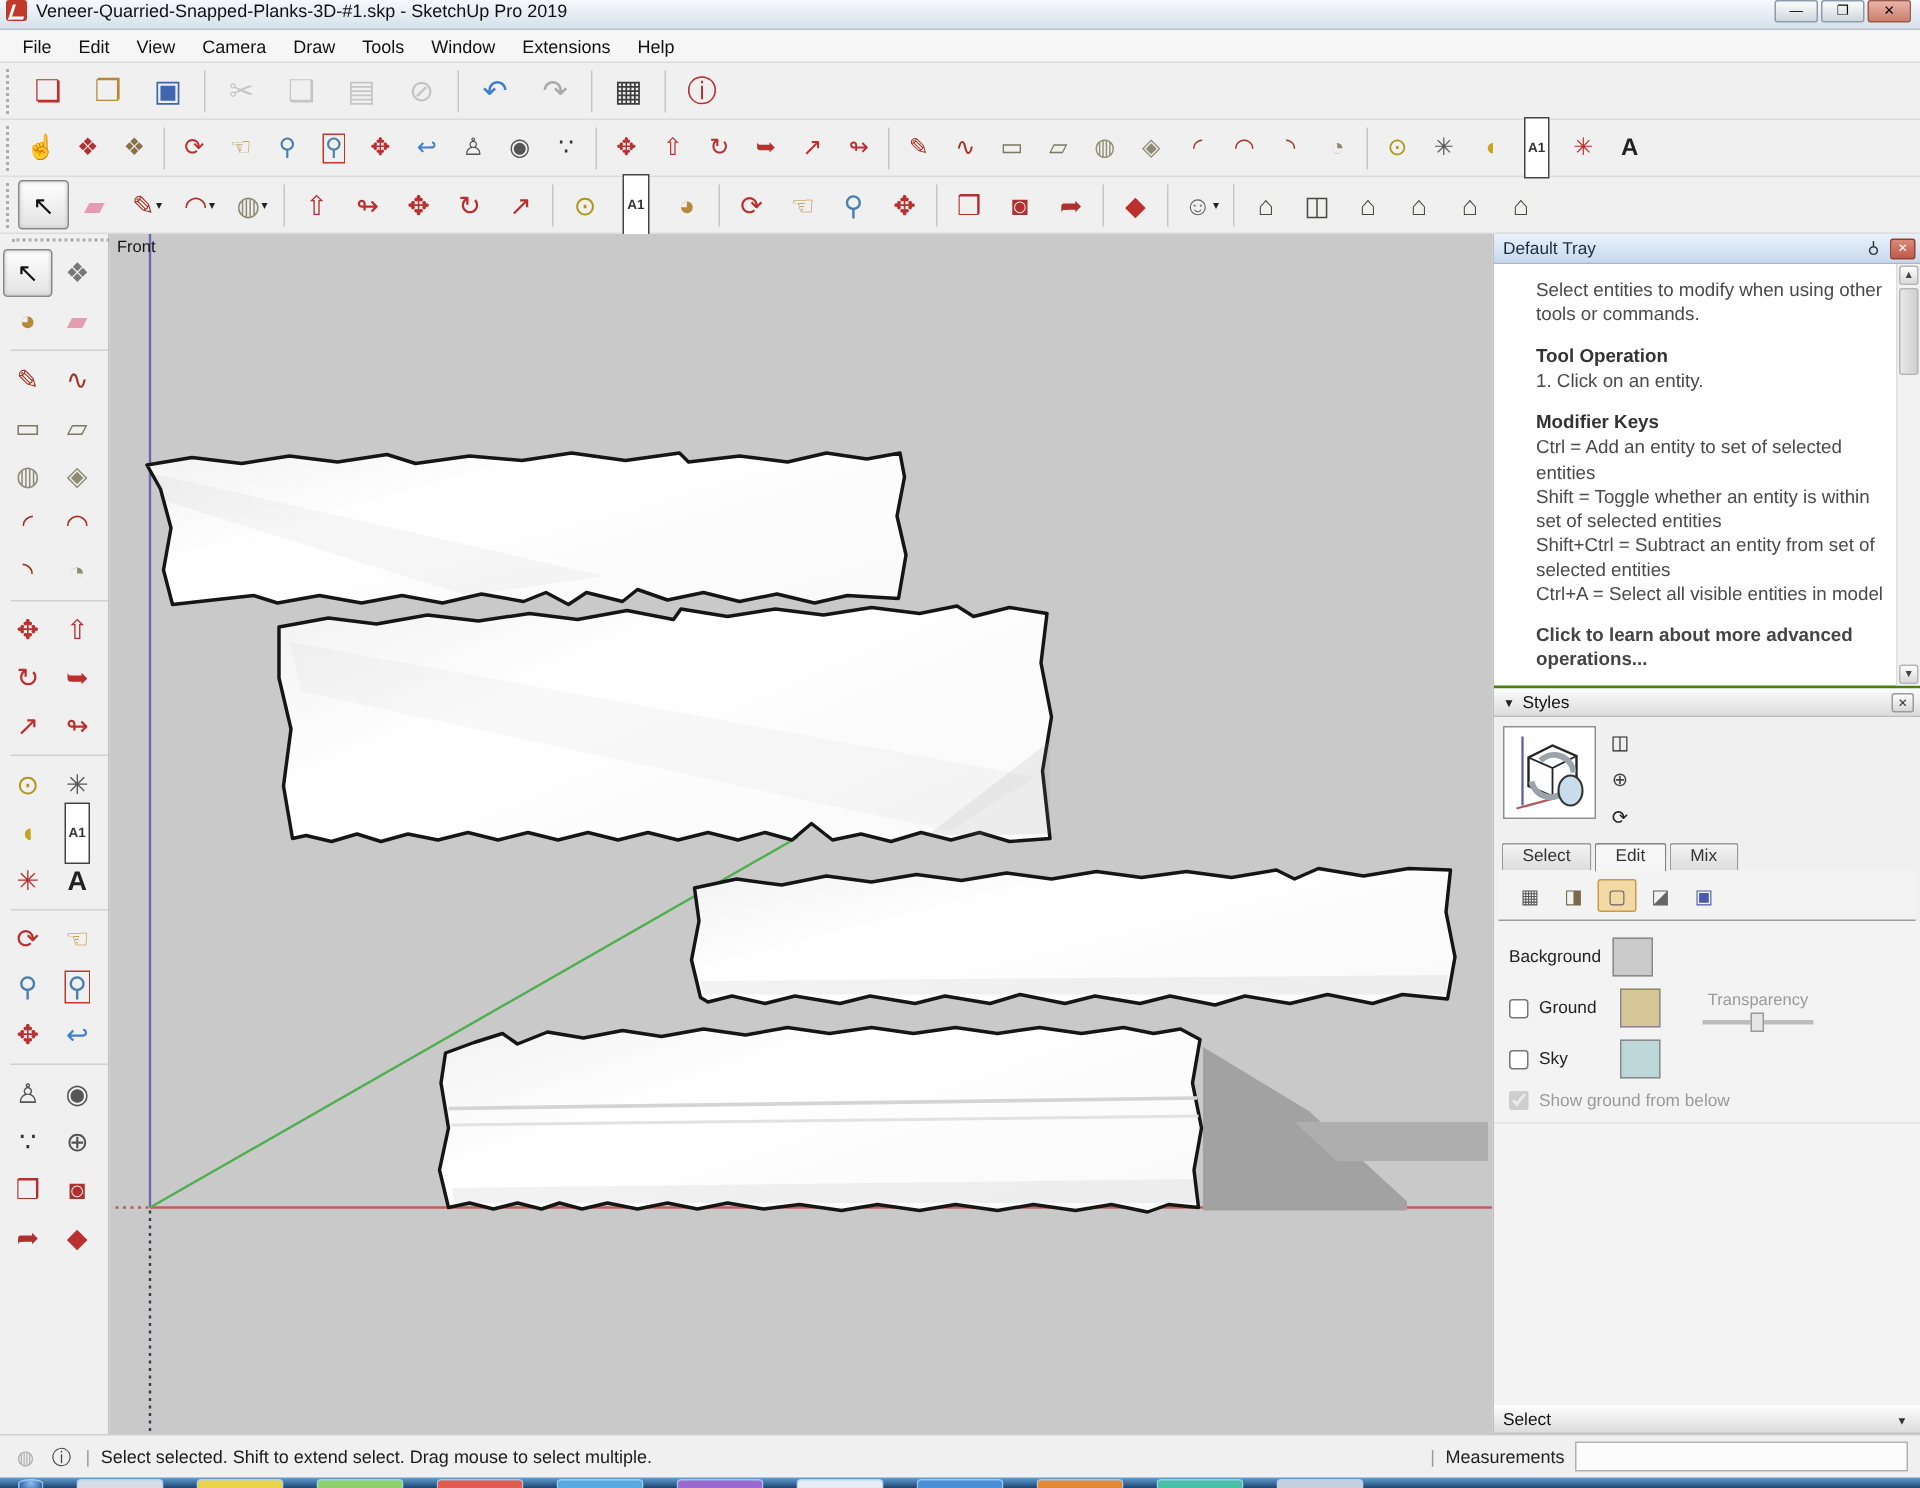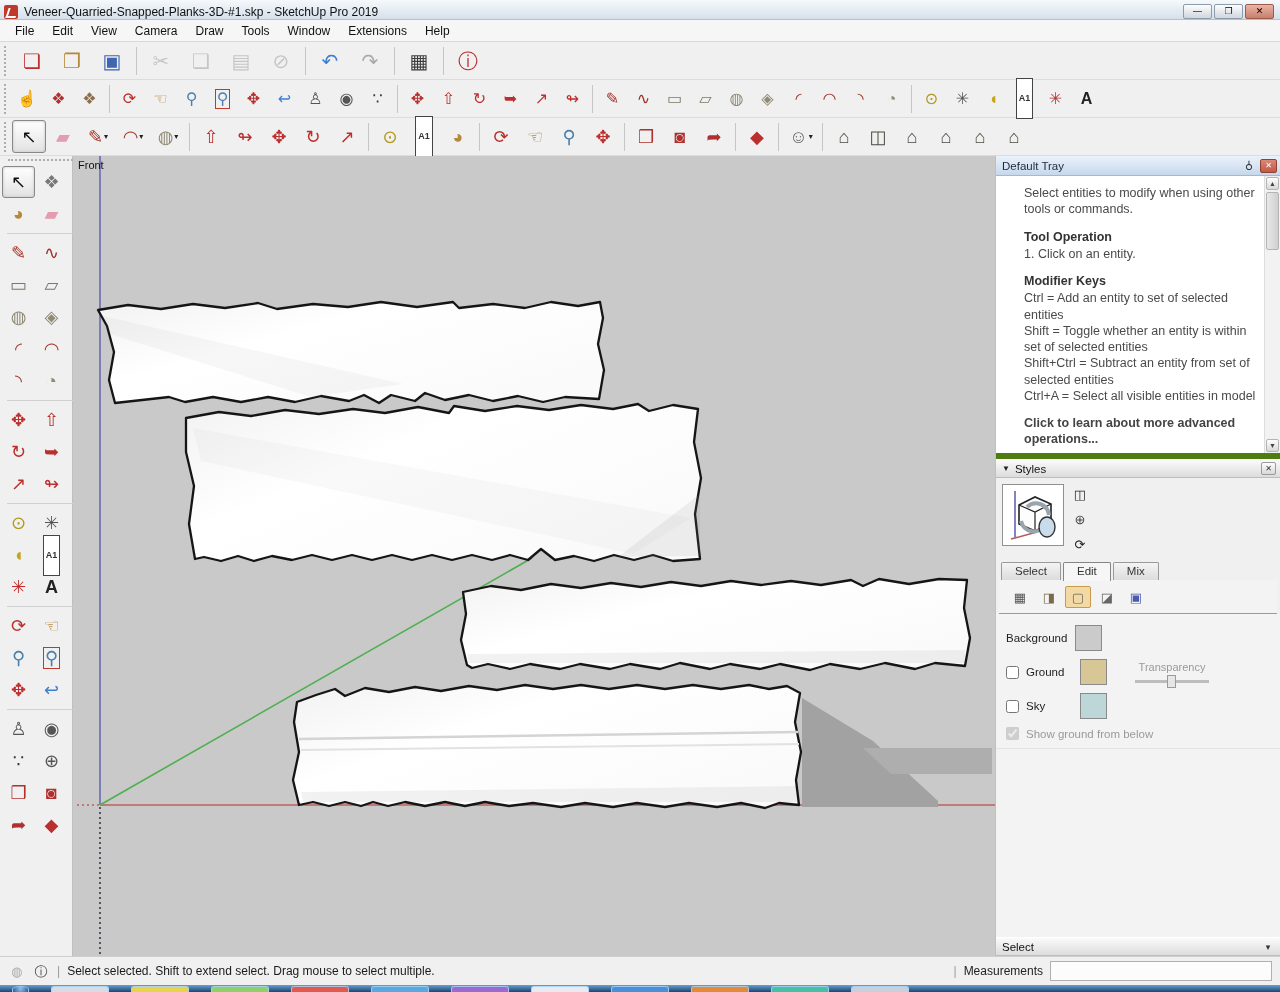--- a/index.html
+++ b/index.html
@@ -1,20 +1,20 @@
 <!DOCTYPE html>
 <html><head>
 <meta charset="utf-8">
 <style>
 *{margin:0;padding:0;box-sizing:border-box}
 html,body{width:1280px;height:992px;overflow:hidden}
 body{font-family:"Liberation Sans","DejaVu Sans",sans-serif;font-size:12px;color:#222;background:#f0f0f0}
 #app{display:flex;flex-direction:column;width:1280px;height:992px}
 
-.titlebar{flex:0 0 20px;background:linear-gradient(#f5f9fc,#d6e0ea);border-bottom:1px solid #b4c0cc;display:flex;align-items:flex-end;padding:0 4px}
+.titlebar{flex:0 0 20px;background:linear-gradient(#f5f9fc,#d6e0ea);border-bottom:1px solid #b4c0cc;display:flex;align-items:flex-start;padding:0 4px}
 .app-icon{width:14px;height:14px;background:#c0392b;border-radius:2px;position:relative;flex:0 0 14px}
 .app-icon::after{content:"";position:absolute;left:3px;top:3px;width:8px;height:8px;border-left:2px solid #fff;border-bottom:2px solid #fff;transform:skewX(-18deg)}
 .tb-title{margin-left:6px;flex:1;font-size:12px;color:#111;white-space:nowrap;overflow:hidden}
 .caption-btns{display:flex;gap:2px;margin-right:2px}
 .caption-btns .tb-btn{width:29px;height:15px;border:1px solid #8e9bab;border-radius:2px;background:linear-gradient(#fdfdfd,#cfd6de)}
 .caption-btns .tb-btn .glyph{font-size:9px;line-height:1}
 .caption-btns .tb-btn.close{background:linear-gradient(#eab4a6,#c97f6d);border-color:#9c5a4a}
 
 .menubar{flex:0 0 22px;background:#f6f6f6;border-bottom:1px solid #d9d9d9;display:flex;align-items:center;padding-left:6px}
 .menu-item{border:none;background:none;font:12px "Liberation Sans","DejaVu Sans",sans-serif;padding:3px 9px;color:#111}
@@ -47,21 +47,21 @@
 .lts .tb-handle{width:100%;height:5px;border-left:none;border-top:2px dotted #adadad;margin:1px 6px 2px;flex:0 0 100%}
 .viewport{flex:1;position:relative;background:#c9c9c9;overflow:hidden}
 .viewport svg{position:absolute;inset:0;width:100%;height:100%}
 .vp-label{position:absolute;top:3px;left:5px;font-size:11px;color:#111;z-index:2}
 
 .tray{flex:0 0 285px;background:#f0f0f0;border-left:1px solid #bfbfbf;display:flex;flex-direction:column;min-height:0}
 .tray-header{flex:0 0 20px;background:linear-gradient(#eaf2fb,#c7d8ec);border-bottom:1px solid #a8b8c8;display:flex;align-items:center;padding:0 3px 0 6px;gap:3px}
 .tray-title{flex:1;font-size:11.5px;color:#1c2c3c}
 .pin-btn{border:none;background:none;font-size:11px;color:#333;transform:rotate(180deg);width:16px}
 .x-btn{width:17px;height:14px;background:linear-gradient(#da8878,#bf5a48);border:1px solid #93402f;border-radius:2px;color:#fff;font-size:8px;line-height:1;display:inline-flex;align-items:center;justify-content:center;padding:0}
-.instructor{flex:0 0 283px;background:#fff;border-bottom:6px solid #4d7c0f;display:flex;min-height:0}
+.instructor{flex:0 0 283px;background:#fff;border-bottom:2px solid #4d7c0f;display:flex;min-height:0}
 .instr-text{flex:1;padding:9px 4px 0 28px;font-size:12.5px;color:#4a4a4a;line-height:1.3}
 .instr-h{font-weight:bold;color:#333;margin:11px 0 1px}
 .instr-more{font-weight:bold;color:#444;margin-top:11px;cursor:pointer}
 .scrollbar{flex:0 0 15px;background:#f2f2f2;border-left:1px solid #ddd;display:flex;flex-direction:column;align-items:center;padding:1px}
 .sb-arrow{width:13px;height:13px;background:linear-gradient(#fefefe,#d8d8d8);border:1px solid #b4b4b4;border-radius:2px;font-size:7px;line-height:1;color:#444;padding:0}
 .sb-thumb{width:13px;height:58px;background:linear-gradient(90deg,#e8e8e8,#cfcfcf);border:1px solid #b4b4b4;border-radius:2px;margin:2px 0 auto 0}
 .panel-header{flex:0 0 19px;background:linear-gradient(#fbfbfb,#dcdcdc);border-top:1px solid #fff;border-bottom:1px solid #bdbdbd;display:flex;align-items:center;padding:0 4px 0 6px;gap:5px}
 .panel-title{flex:1;font-size:11.5px;color:#111}
 .collapse-glyph{font-size:8px;color:#222}
 .xs-btn{width:15px;height:13px;background:linear-gradient(#fdfdfd,#d8d8d8);border:1px solid #9a9a9a;border-radius:2px;font-size:8px;line-height:1;color:#333;display:inline-flex;align-items:center;justify-content:center;padding:0}

